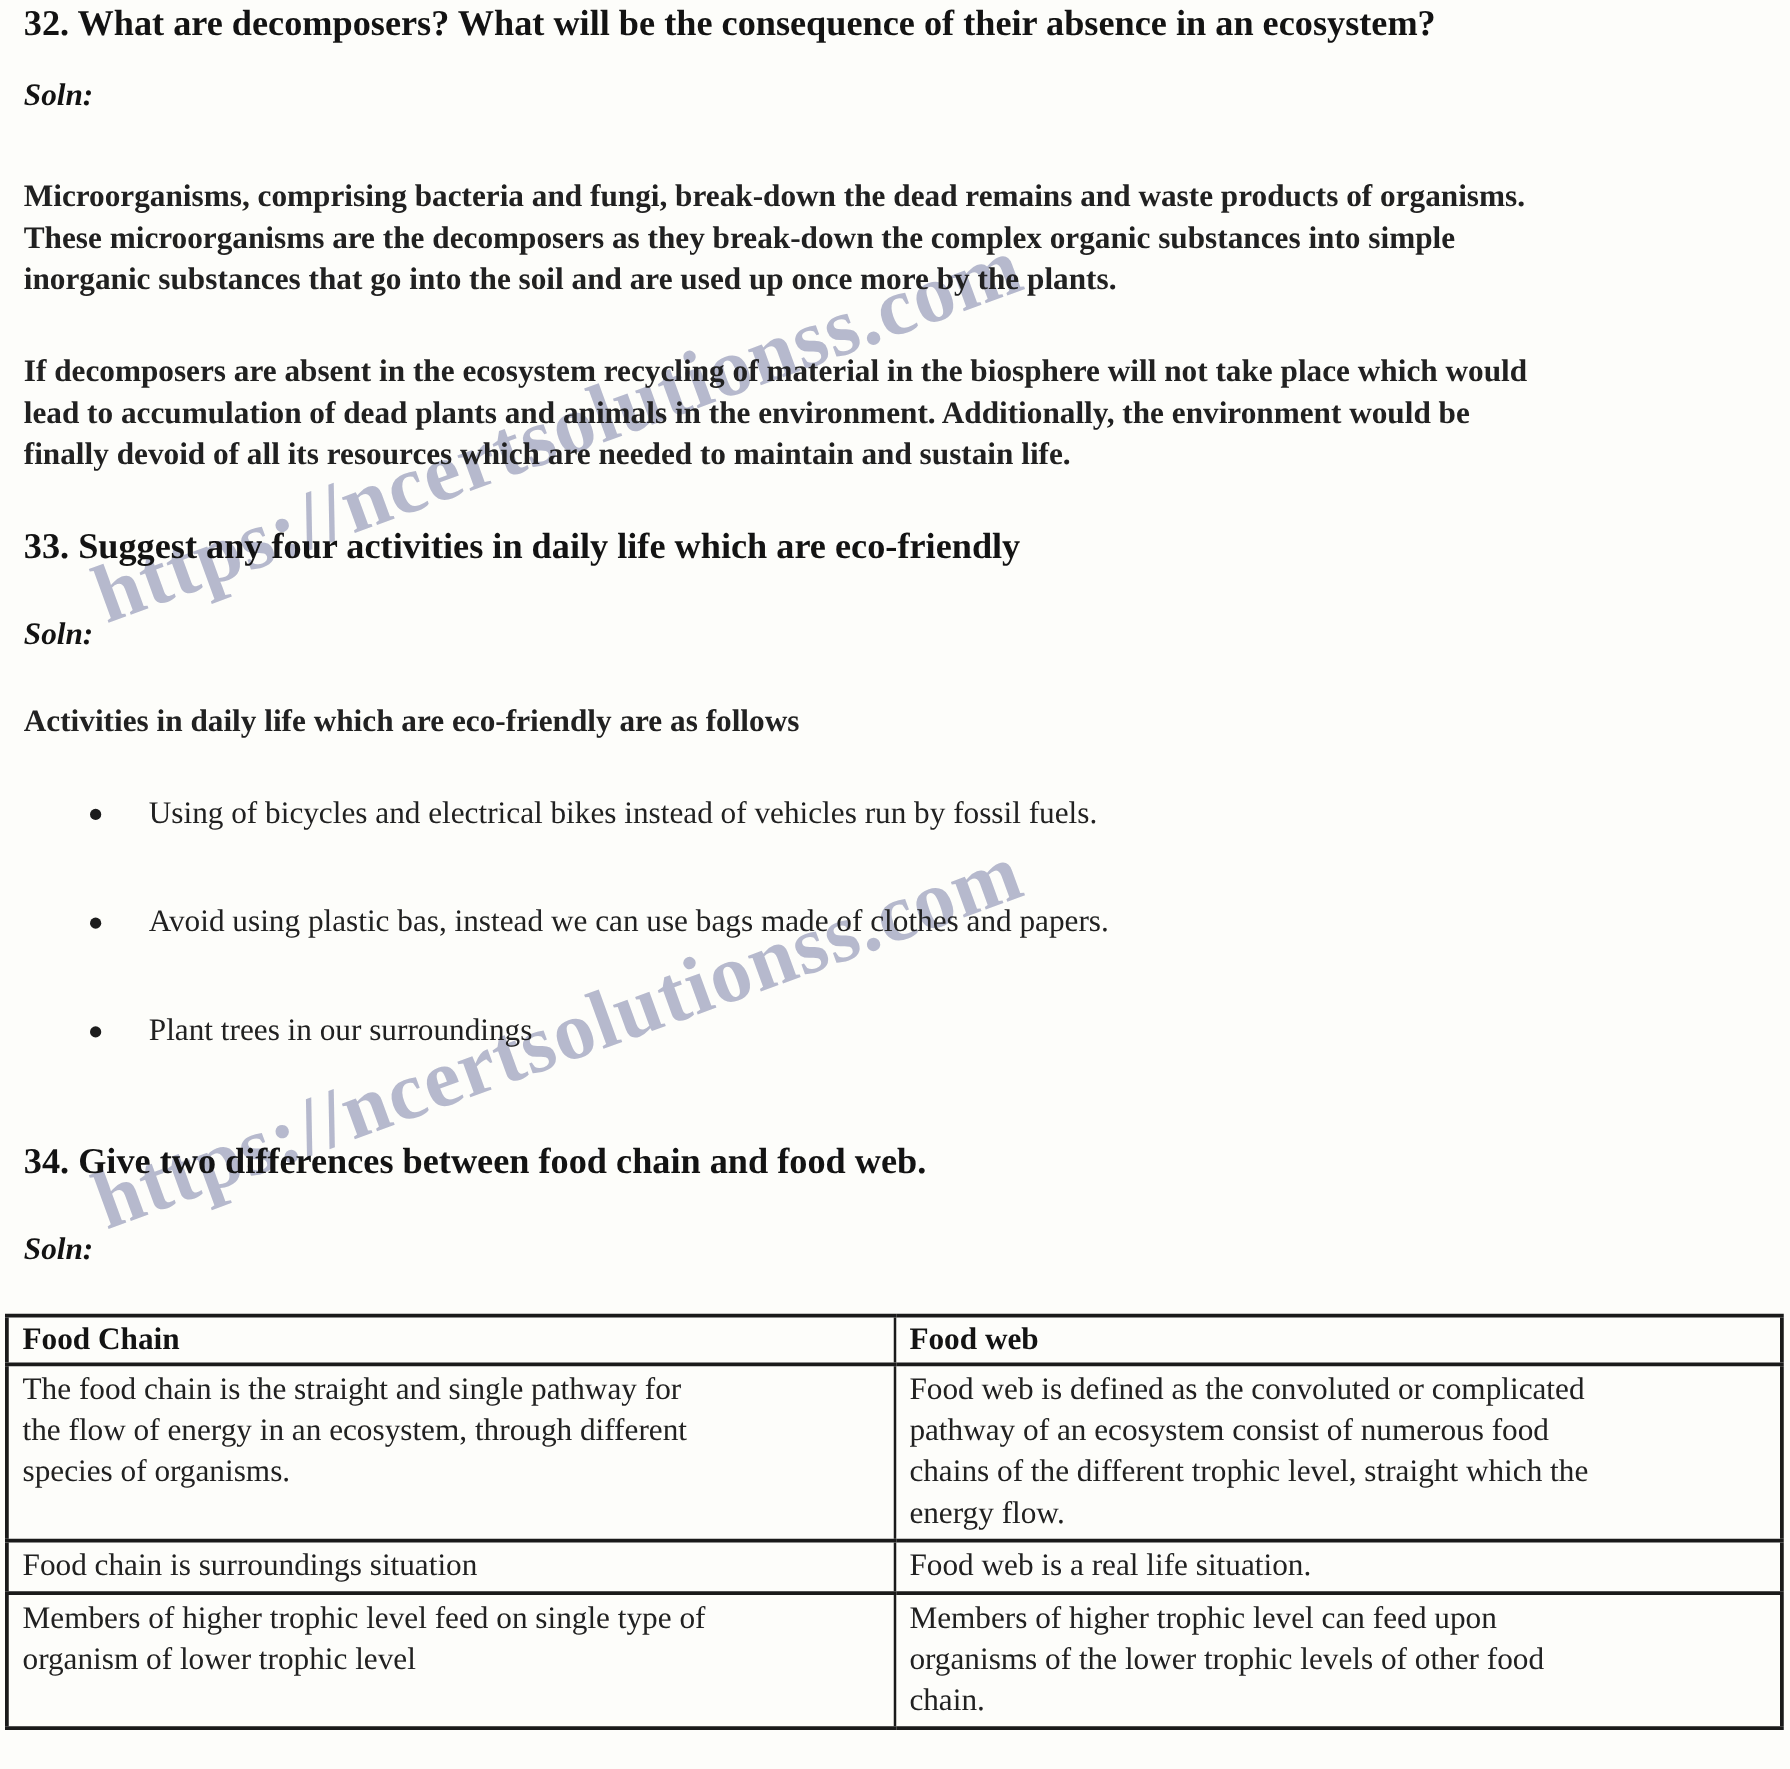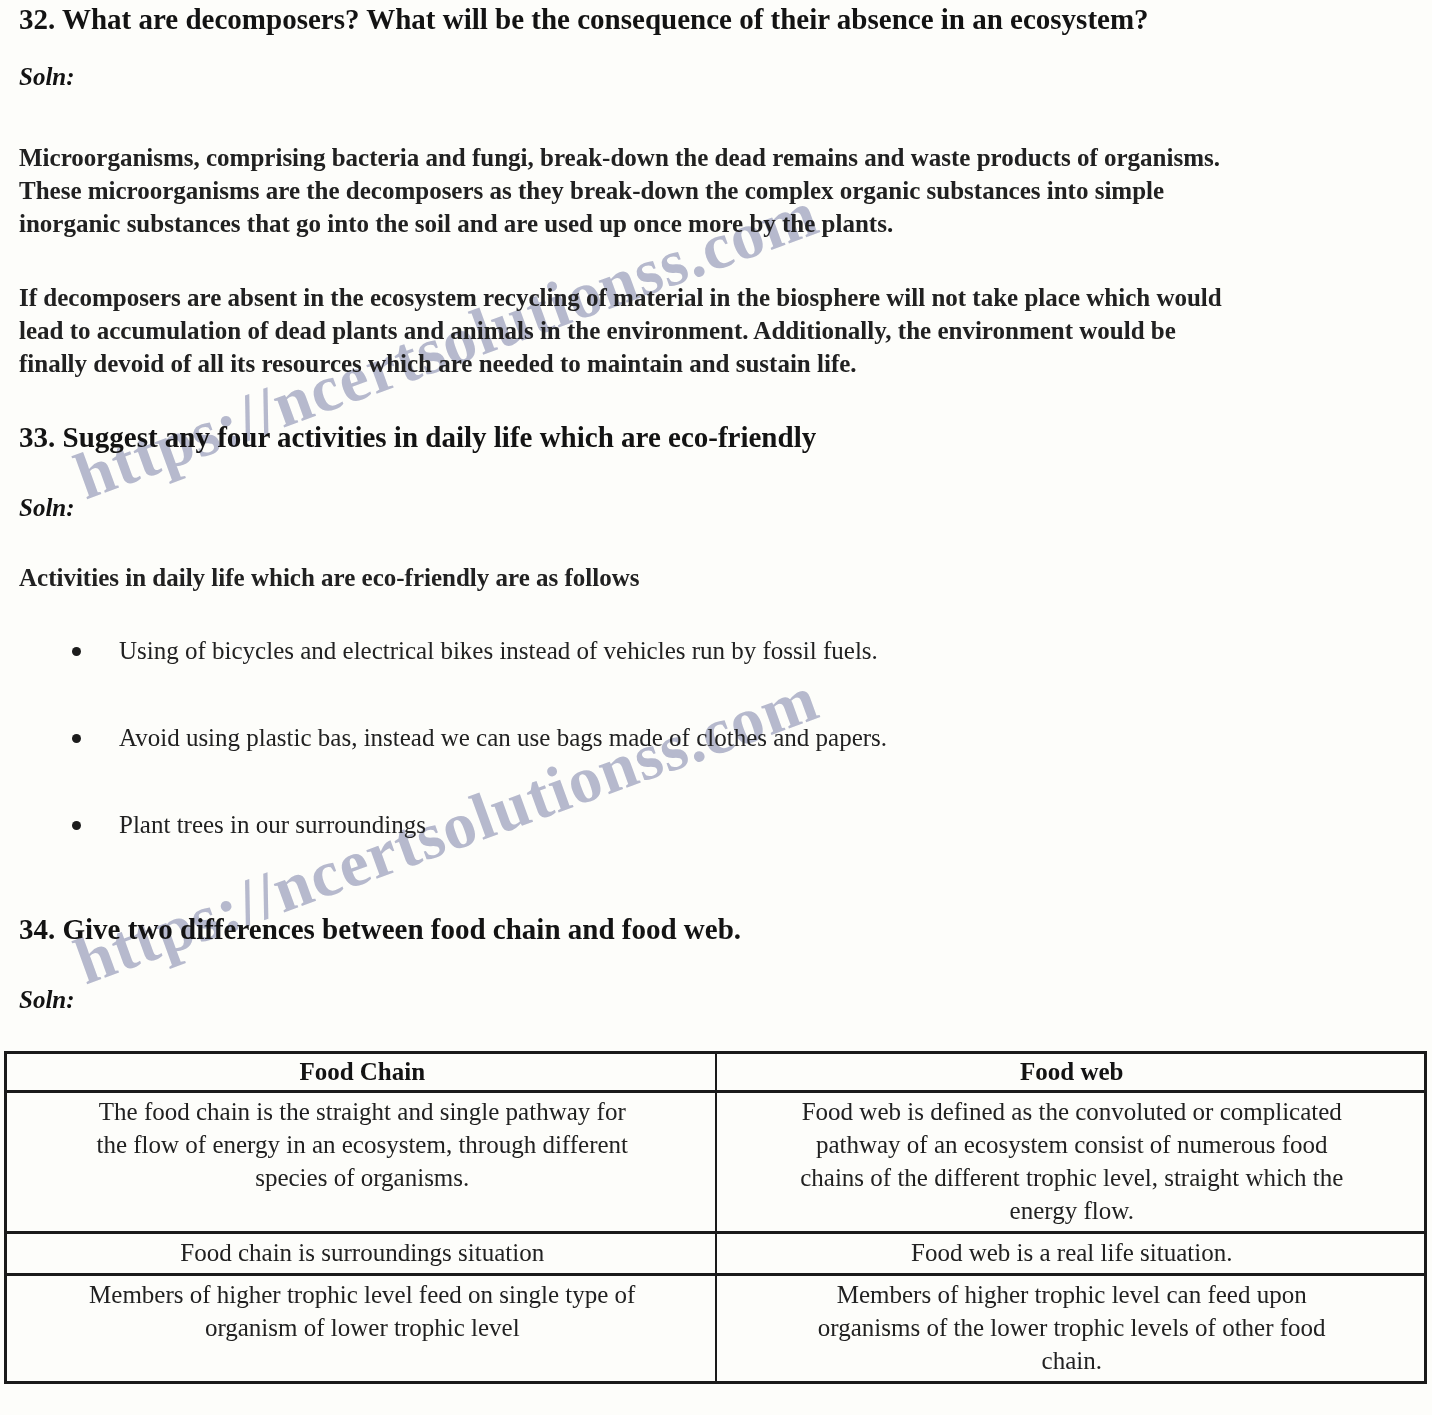--- a/index.html
+++ b/index.html
@@ -95,21 +95,21 @@
     border: 3px solid #1a1a1a;
     background: transparent;
   }
   table.cmp col { width: 710px; }
   table.cmp th, table.cmp td {
     border-left: 2px solid #1a1a1a;
     border-right: 2px solid #1a1a1a;
     border-top: 3px solid #1a1a1a;
     border-bottom: 3px solid #1a1a1a;
     vertical-align: top;
-    text-align: center;
+    text-align: left;
     font-size: 25px;
     line-height: 33px;
     padding: 2px 8px 4px 11px;
     white-space: pre-line;
   }
   table.cmp th {
     font-weight: bold;
     color: #131313;
     padding-top: 1px;
     padding-bottom: 2px;

